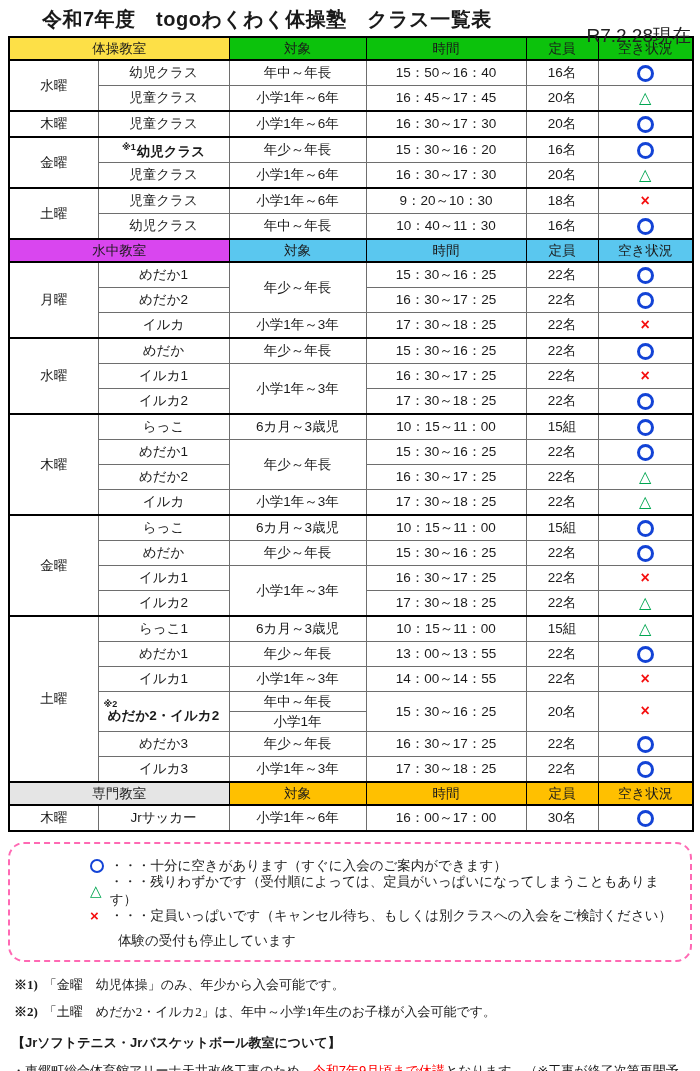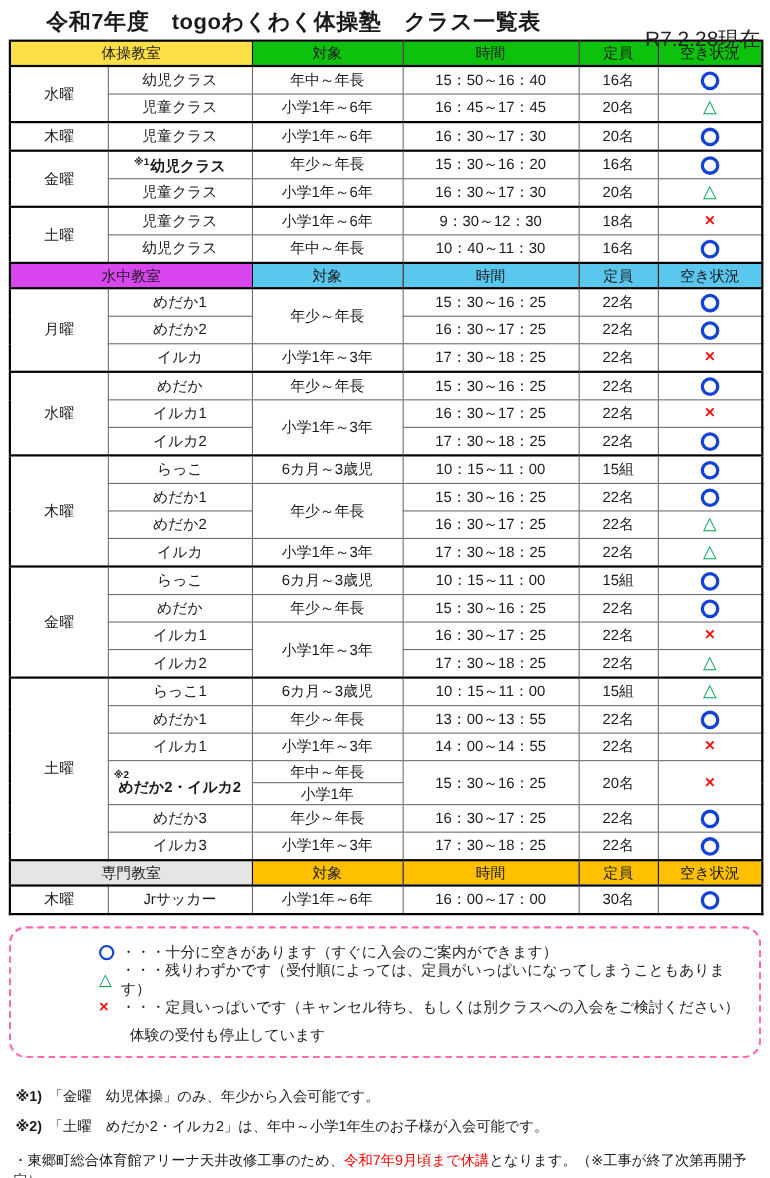--- a/index.html
+++ b/index.html
@@ -27,21 +27,21 @@
 
   .legend{margin:10px 8px 0 8px;border:2px dashed var(--c-legend,#ff69b4);border-radius:16px;
         padding:9px 10px 7px 80px;}
   .legend-line{display:flex;align-items:center;height:25px;font-size:13.5px;color:#222;}
   .legend-line .lsym{width:20px;display:inline-flex;align-items:center;}
   .lsym .sym-o{width:10px;height:10px;border-width:2.5px;}
   .lsym.sym-t{font-size:15px;}
   .lsym.sym-x{font-size:15px;}
   .legend-line.indent{padding-left:28px;}
 
-  .notes{margin:26px 0 0 14px;font-size:13px;}
+  .notes{margin:14px 0 0 14px;font-size:13px;font-family:Liberation Serif, serif;}
   .note-line{margin-bottom:9px;}
   .note-prefix{font-weight:700;margin-right:6px;}
   .announce{margin:13px 0 0 12px;font-size:13px;}
   .announce-heading{font-weight:700;margin-bottom:10px;}
   .red{color:var(--c-red,#f00);}
 </style>
 </head>
 <body>
 
 <div class="page" style="--c-circle: #1343d6; --c-triangle: #00a651; --c-cross: #f50f0f; --c-legend: #ff69b4; --c-red: #ff0000;">
@@ -101,21 +101,21 @@
           <td><span>児童クラス</span></td>
           <td>小学1年～6年</td>
           <td>16：30～17：30</td>
           <td>20名</td>
           <td><span class="sym-t">△</span></td>
         </tr>
         <tr class="grp-start">
           <td rowspan="2">土曜</td>
           <td><span>児童クラス</span></td>
           <td>小学1年～6年</td>
-          <td>9：30～12：30</td>
+          <td>9：20～10：30</td>
           <td>18名</td>
           <td><span class="sym-x">×</span></td>
         </tr>
         <tr>
           <td><span>幼児クラス</span></td>
           <td>年中～年長</td>
           <td>10：40～11：30</td>
           <td>16名</td>
           <td><span class="sym-o"></span></td>
         </tr>
@@ -311,18 +311,19 @@
   <div class="notes">
     <div class="note-line">
       <span class="note-prefix">※1)</span><span>「金曜　幼児体操」のみ、年少から入会可能です。</span>
     </div>
     <div class="note-line">
       <span class="note-prefix">※2)</span><span>「土曜　めだか2・イルカ2」は、年中～小学1年生のお子様が入会可能です。</span>
     </div>
   </div>
 
   <div class="announce">
+    <div class="announce-heading">【Jrソフトテニス・Jrバスケットボール教室について】</div>
     <div class="announce-body">
       <span>・東郷町総合体育館アリーナ天井改修工事のため、</span><span class="red">令和7年9月頃まで休講</span><span>となります。（※工事が終了次第再開予定）</span>
     </div>
   </div>
 
 </div>
 
 </body></html>

